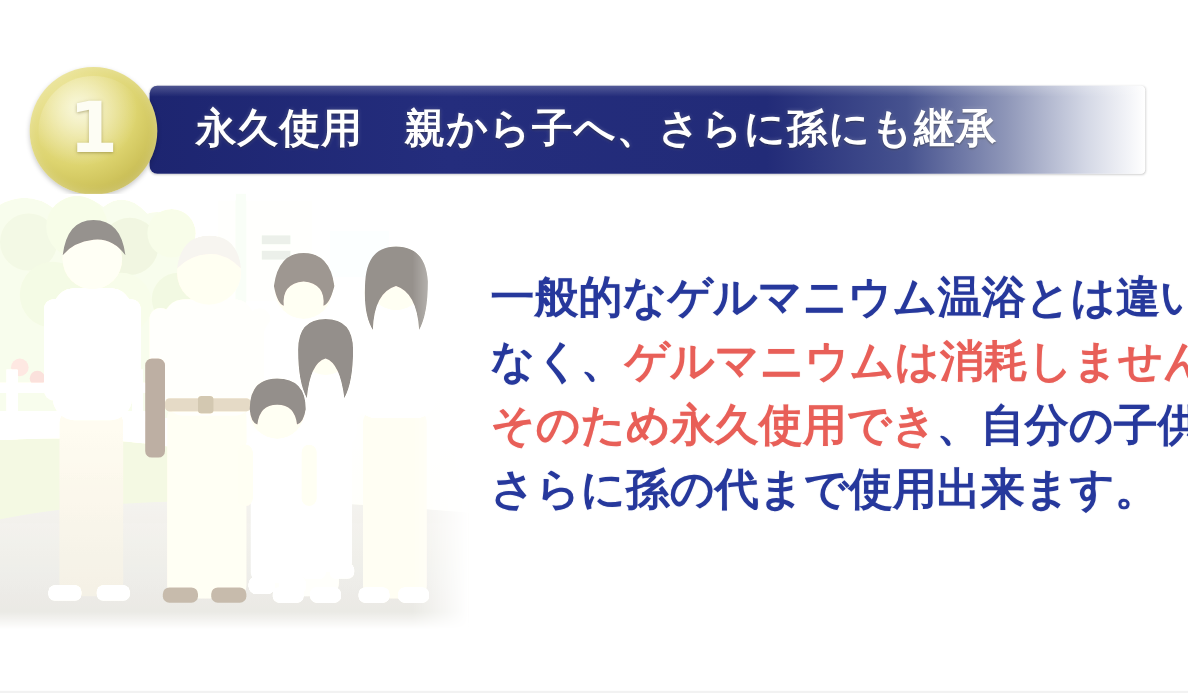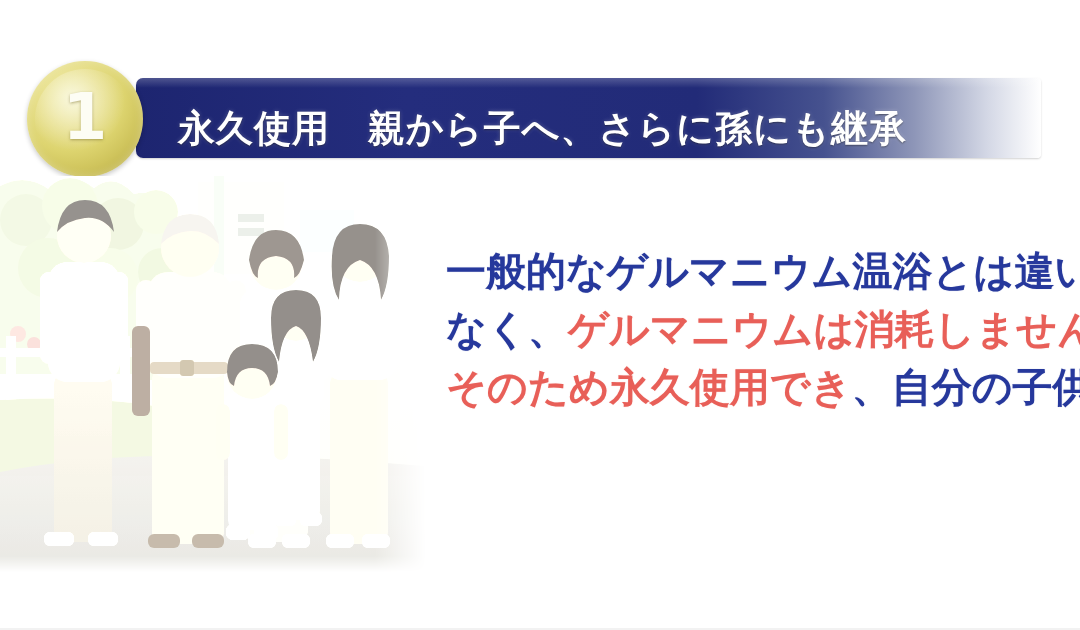--- a/index.html
+++ b/index.html
@@ -27,21 +27,20 @@
     border-radius:7px 4px 0 0;
     background:linear-gradient(180deg,rgba(255,255,255,.22),rgba(255,255,255,0));
     pointer-events:none;
   }
   .header-title{
     position:absolute;left:178px;top:26px;
     font-size:37px;font-weight:700;color:#ffffff;
     letter-spacing:1px;line-height:1;
     text-shadow:0 1px 2px rgba(0,0,0,.45), 0 0 4px rgba(255,255,255,.25);
     white-space:nowrap;
-    margin-top:12px;
   }
 
   
   .badge{
     position:absolute;left:27px;top:61px;width:116px;height:116px;border-radius:50%;
     background:
       radial-gradient(circle at 36% 30%, #f2efb4 0%, #e8e08c 26%, #ddd46f 50%,
                       #cfc45c 68%, #bdb047 84%, #a79b3c 100%);
     box-shadow:0 2px 5px rgba(0,0,0,.22), inset 0 0 10px rgba(255,255,255,.35);
   }
@@ -222,16 +221,17 @@
 
       <rect width="426" height="396" fill="#ffffff" opacity="0.30"></rect>
       <rect width="426" height="396" fill="#fffdf2" opacity="0.14"></rect>
     </svg>
   </div>
 
   <div class="copy">
     <div class="copy-line"><span class="blue">一般的なゲルマニウム温浴とは違い、</span></div>
     <div class="copy-line"><span class="blue">なく、</span><span class="red">ゲルマニウムは消耗しません。</span></div>
     <div class="copy-line"><span class="red">そのため永久使用でき</span><span class="blue">、自分の子供、</span></div>
+    <div class="copy-line"><span class="blue">さらに孫の代まで使用出来ます。</span></div>
   </div>
 
   <div class="bottom-rule"></div>
 </div>
 
 </body></html>

